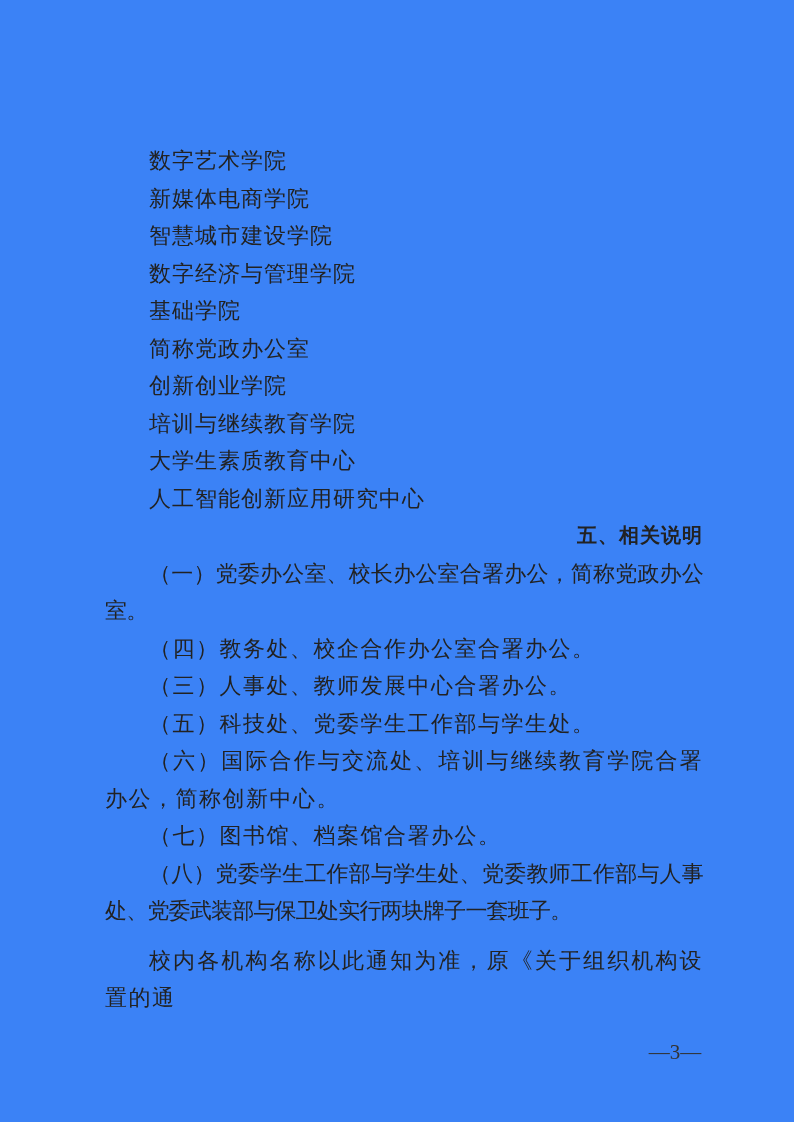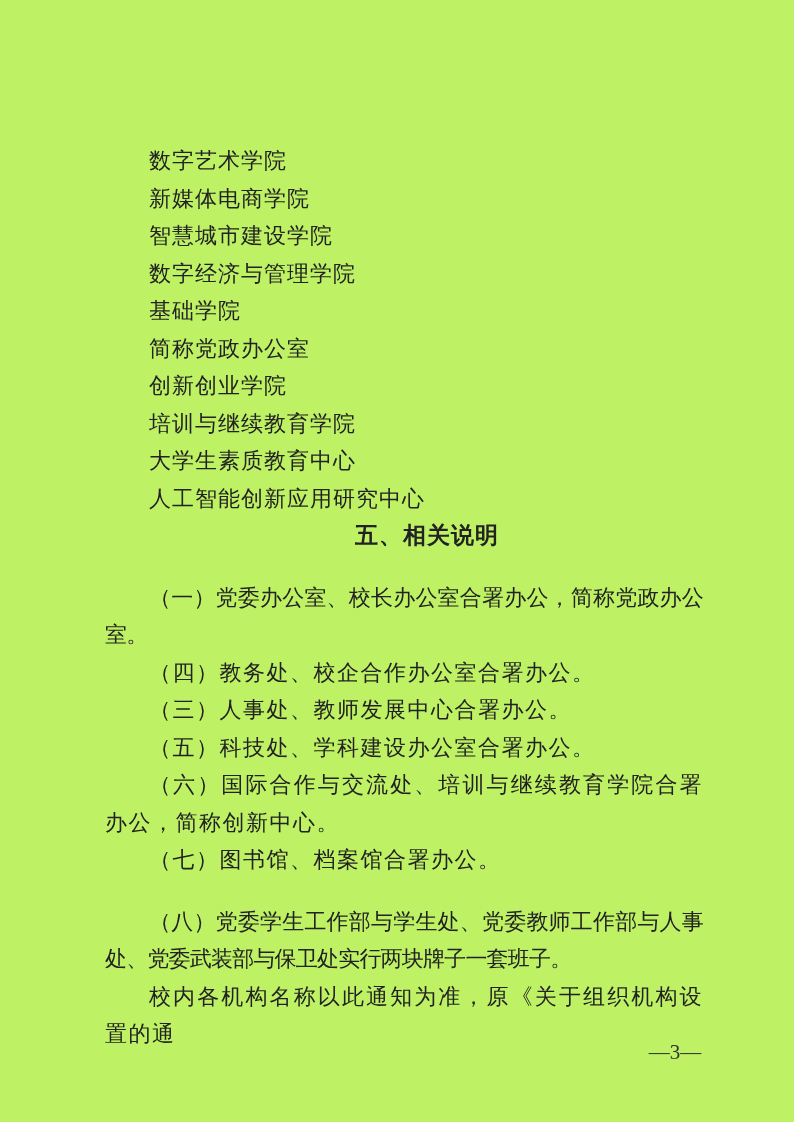--- a/index.html
+++ b/index.html
@@ -5,21 +5,21 @@
   html, body {
     margin: 0;
     padding: 0;
     background: #e8e8e8;
   }
   .page {
     position: relative;
     width: 794px;
     height: 1122px;
     margin: 0 auto;
-    background: #bef264;
+    background: #3b82f6;
     overflow: hidden;
     font-family: "Liberation Serif", "DejaVu Serif", serif;
     color: #222222;
   }
   .content {
     position: absolute;
     left: 105px;
     top: 142px;
     width: 598px;
     font-size: 22px;
@@ -36,34 +36,34 @@
     text-align: left;
     white-space: nowrap;
     letter-spacing: 1px;
   }
   .heading {
     margin: 0;
     padding: 0;
     text-indent: 2em;
     font-family: Liberation Sans, sans-serif;
     font-weight: bold;
-    font-size: 23px;
+    font-size: 20px;
     line-height: 37.5px;
     letter-spacing: 1px;
-    text-align: center;
+    text-align: right;
   }
   .note {
     letter-spacing: 1.5px;
   }
   .tight {
     letter-spacing: -0.8px;
-    margin-top: 24px;
   }
   .closing {
     letter-spacing: 1.5px;
+    margin-top: 12px;
   }
   .page-number {
     position: absolute;
     top: 1038px;
     left: 610px;
     width: 130px;
     text-align: center;
     font-size: 21px;
     line-height: 28px;
     letter-spacing: 0;
@@ -105,21 +105,21 @@
 
     <div>
 
         <p class="para note tight">（一）党委办公室、校长办公室合署办公，简称党政办公室。</p>
 
 
         <p class="para note">（四）教务处、校企合作办公室合署办公。</p>
 
         <p class="para note">（三）人事处、教师发展中心合署办公。</p>
 
-        <p class="para note">（五）科技处、学科建设办公室合署办公。</p>
+        <p class="para note">（五）科技处、党委学生工作部与学生处。</p>
 
         <p class="para note">（六）国际合作与交流处、培训与继续教育学院合署办公，简称创新中心。</p>
 
         <p class="para note">（七）图书馆、档案馆合署办公。</p>
 
         <p class="para note tight">（八）党委学生工作部与学生处、党委教师工作部与人事处、党委武装部与保卫处实行两块牌子一套班子。</p>
       </div>
 
     <p class="para closing">校内各机构名称以此通知为准，原《关于组织机构设置的通</p>
 

